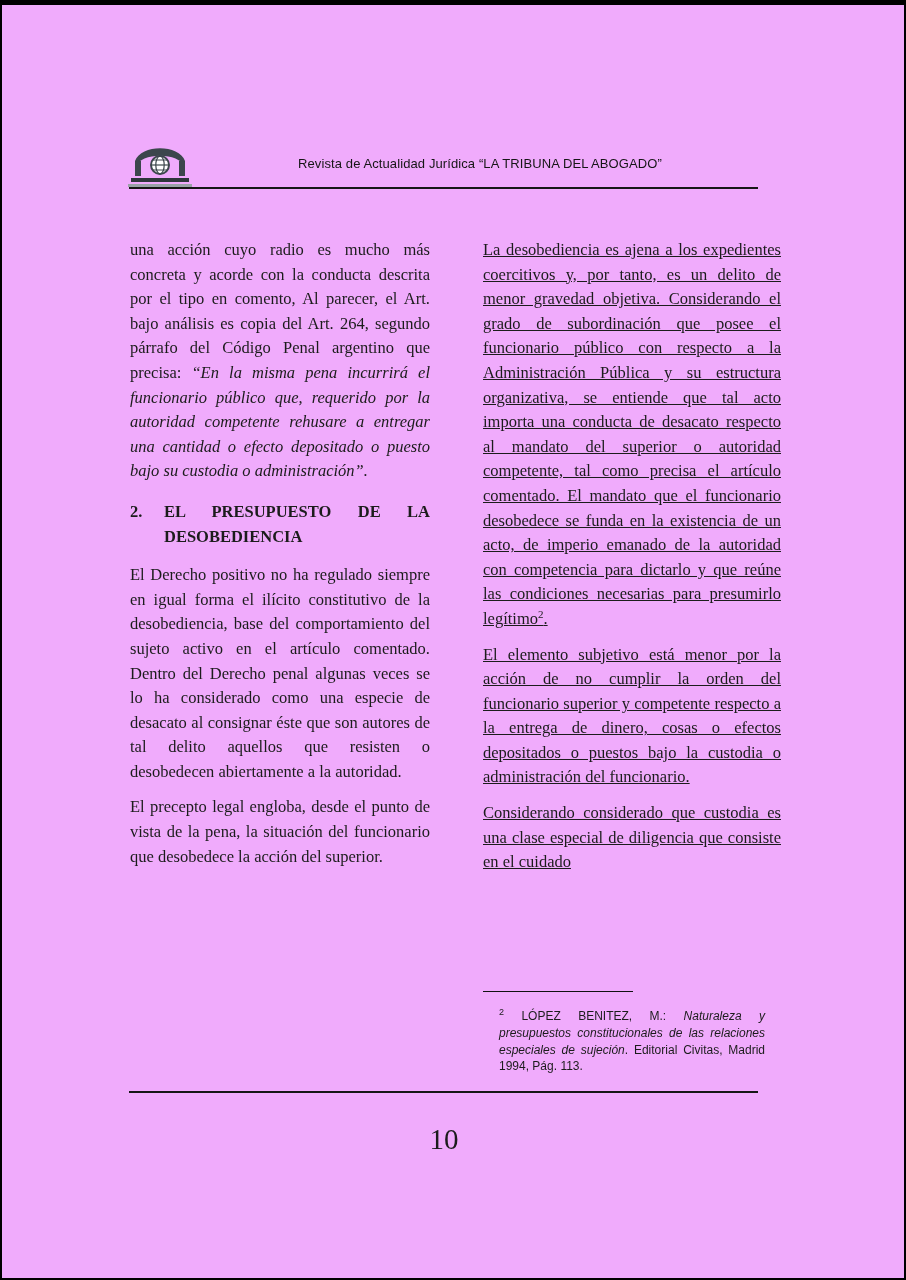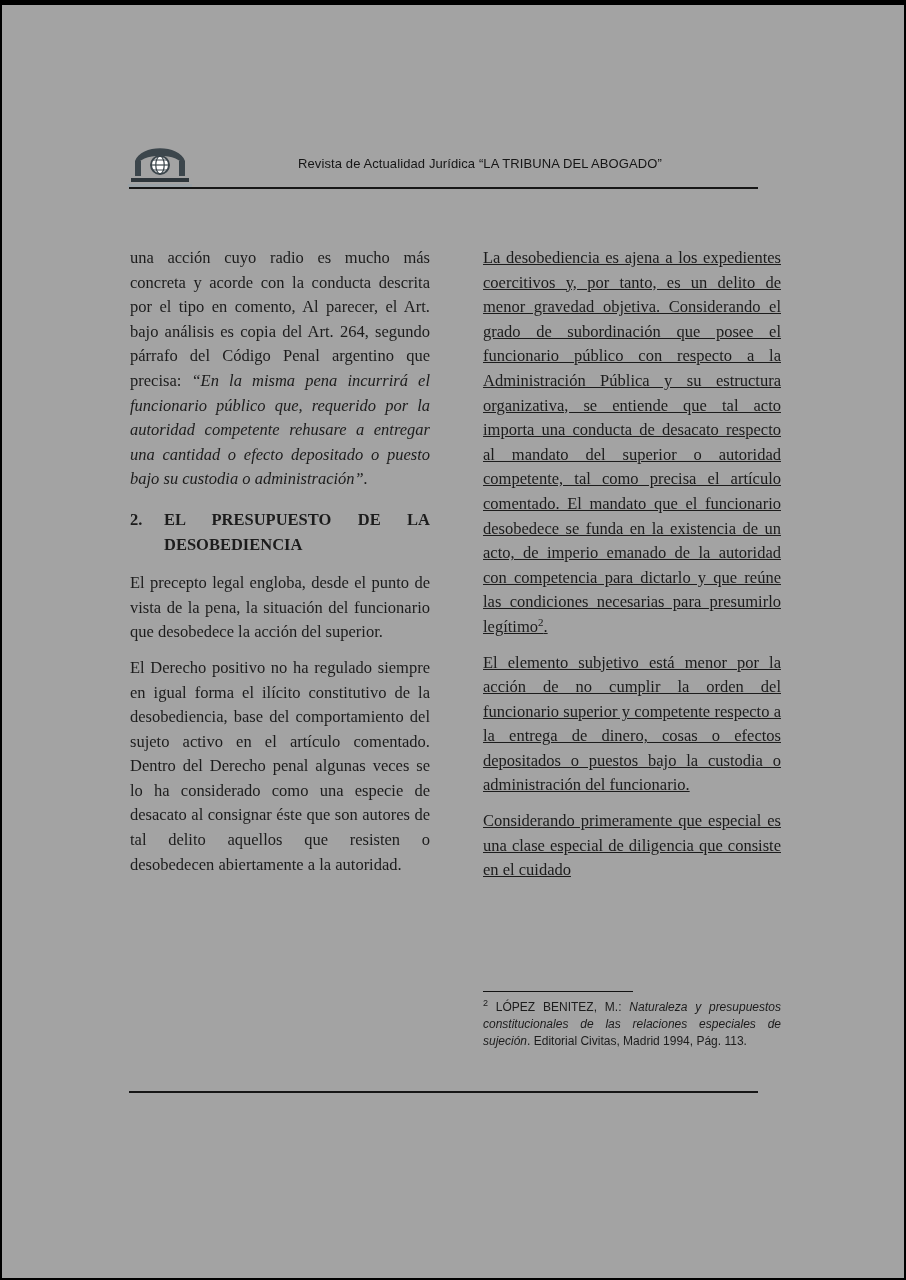--- a/index.html
+++ b/index.html
@@ -1,21 +1,21 @@
 <!DOCTYPE html>
 <html lang="es"><head>
 <meta charset="utf-8">
 <style>
   html, body { margin: 0; padding: 0; background: #ffffff; }
 
   .page {
     position: relative;
     width: 906px;
     height: 1280px;
-    background: #a3a3a3;
+    background: #f0abfc;
     border: 2px solid #000000;
     border-top-width: 5px;
     box-sizing: border-box;
     font-family: "Liberation Serif", serif;
     color: #1c1c1c;
     overflow: hidden;
   }
 
   
   .header-logo {
@@ -44,21 +44,21 @@
     width: 629px;
     border-top: 2px solid #161616;
   }
 
   
   .col { position: absolute; top: 233px; }
   .col-left  { left: 128px; width: 300px; }
   .col-right { left: 481px; width: 298px; text-decoration: underline; }
 
   p.body {
-    margin: 8px 0 11px 0;
+    margin: 0 0 11px 0;
     font-size: 16.5px;
     line-height: 24.6px;
     text-align: justify;
   }
   .italic { font-style: italic; }
 
   .heading {
     display: flex;
     margin: 16px 0 14px 0;
     font-weight: bold;
@@ -84,21 +84,21 @@
     font-size: 12px;
     line-height: 16.8px;
     text-align: justify;
     color: #1c1c1c;
   }
   .footnote-rule {
     width: 150px;
     border-top: 1.5px solid #111111;
     margin-bottom: 7px;
   }
-  .footnote p { margin: 0; }
+  .footnote p { margin: 16px; }
   .footnote sup { font-size: 9px; line-height: 0; vertical-align: super; }
 
   
   .footer-rule {
     position: absolute;
     left: 127px;
     top: 1086px;
     width: 629px;
     border-top: 2px solid #161616;
   }
@@ -151,38 +151,39 @@
 
   <div class="col col-left">
 
     <p class="body"><span>una acción cuyo radio es mucho más concreta y acorde con la conducta descrita por el tipo en comento, Al parecer, el Art. bajo análisis es copia del Art. 264, segundo párrafo del Código Penal argentino que precisa: </span><span class="italic">“En la misma pena incurrirá el funcionario público que, requerido por la autoridad competente rehusare a entregar una cantidad o efecto depositado o puesto bajo su custodia o administración”.</span></p>
 
     <div class="heading">
       <span class="heading-num">2.</span>
       <span class="heading-text">EL PRESUPUESTO DE LA DESOBEDIENCIA</span>
     </div>
 
+    <p class="body">El Derecho positivo no ha regulado siempre en igual forma el ilícito constitutivo de la desobediencia, base del comportamiento del sujeto activo en el artículo comentado. Dentro del Derecho penal algunas veces se lo ha considerado como una especie de desacato al consignar éste que son autores de tal delito aquellos que resisten o desobedecen abiertamente a la autoridad.</p>
+
     <p class="body">El precepto legal engloba, desde el punto de vista de la pena, la situación del funcionario que desobedece la acción del superior.</p>
-
-    <p class="body">El Derecho positivo no ha regulado siempre en igual forma el ilícito constitutivo de la desobediencia, base del comportamiento del sujeto activo en el artículo comentado. Dentro del Derecho penal algunas veces se lo ha considerado como una especie de desacato al consignar éste que son autores de tal delito aquellos que resisten o desobedecen abiertamente a la autoridad.</p>
 
   </div>
 
   <div class="col col-right">
 
     <p class="body"><span>La desobediencia es ajena a los expedientes coercitivos y, por tanto, es un delito de menor gravedad objetiva. Considerando el grado de subordinación que posee el funcionario público con respecto a la Administración Pública y su estructura organizativa, se entiende que tal acto importa una conducta de desacato respecto al mandato del superior o autoridad competente, tal como precisa el artículo comentado. El mandato que el funcionario desobedece se funda en la existencia de un acto, de imperio emanado de la autoridad con competencia para dictarlo y que reúne las condiciones necesarias para presumirlo legítimo</span><sup class="fref">2</sup><span>.</span></p>
 
     <p class="body">El elemento subjetivo está menor por la acción de no cumplir la orden del funcionario superior y competente respecto a la entrega de dinero, cosas o efectos depositados o puestos bajo la custodia o administración del funcionario.</p>
 
-    <p class="body">Considerando primeramente que especial es una clase especial de diligencia que consiste en el cuidado</p>
+    <p class="body">Considerando considerado que custodia es una clase especial de diligencia que consiste en el cuidado</p>
 
   </div>
 
   <div class="footnote">
     <div class="footnote-rule"></div>
     <p><sup>2</sup><span> LÓPEZ BENITEZ, M.: </span><span class="italic">Naturaleza y presupuestos constitucionales de las relaciones especiales de sujeción</span><span>. Editorial Civitas, Madrid 1994, Pág. 113.</span></p>
   </div>
 
   <div class="footer-rule"></div>
 
 
+  <div class="page-number">10</div>
 
 </div>
 
 </body></html>

